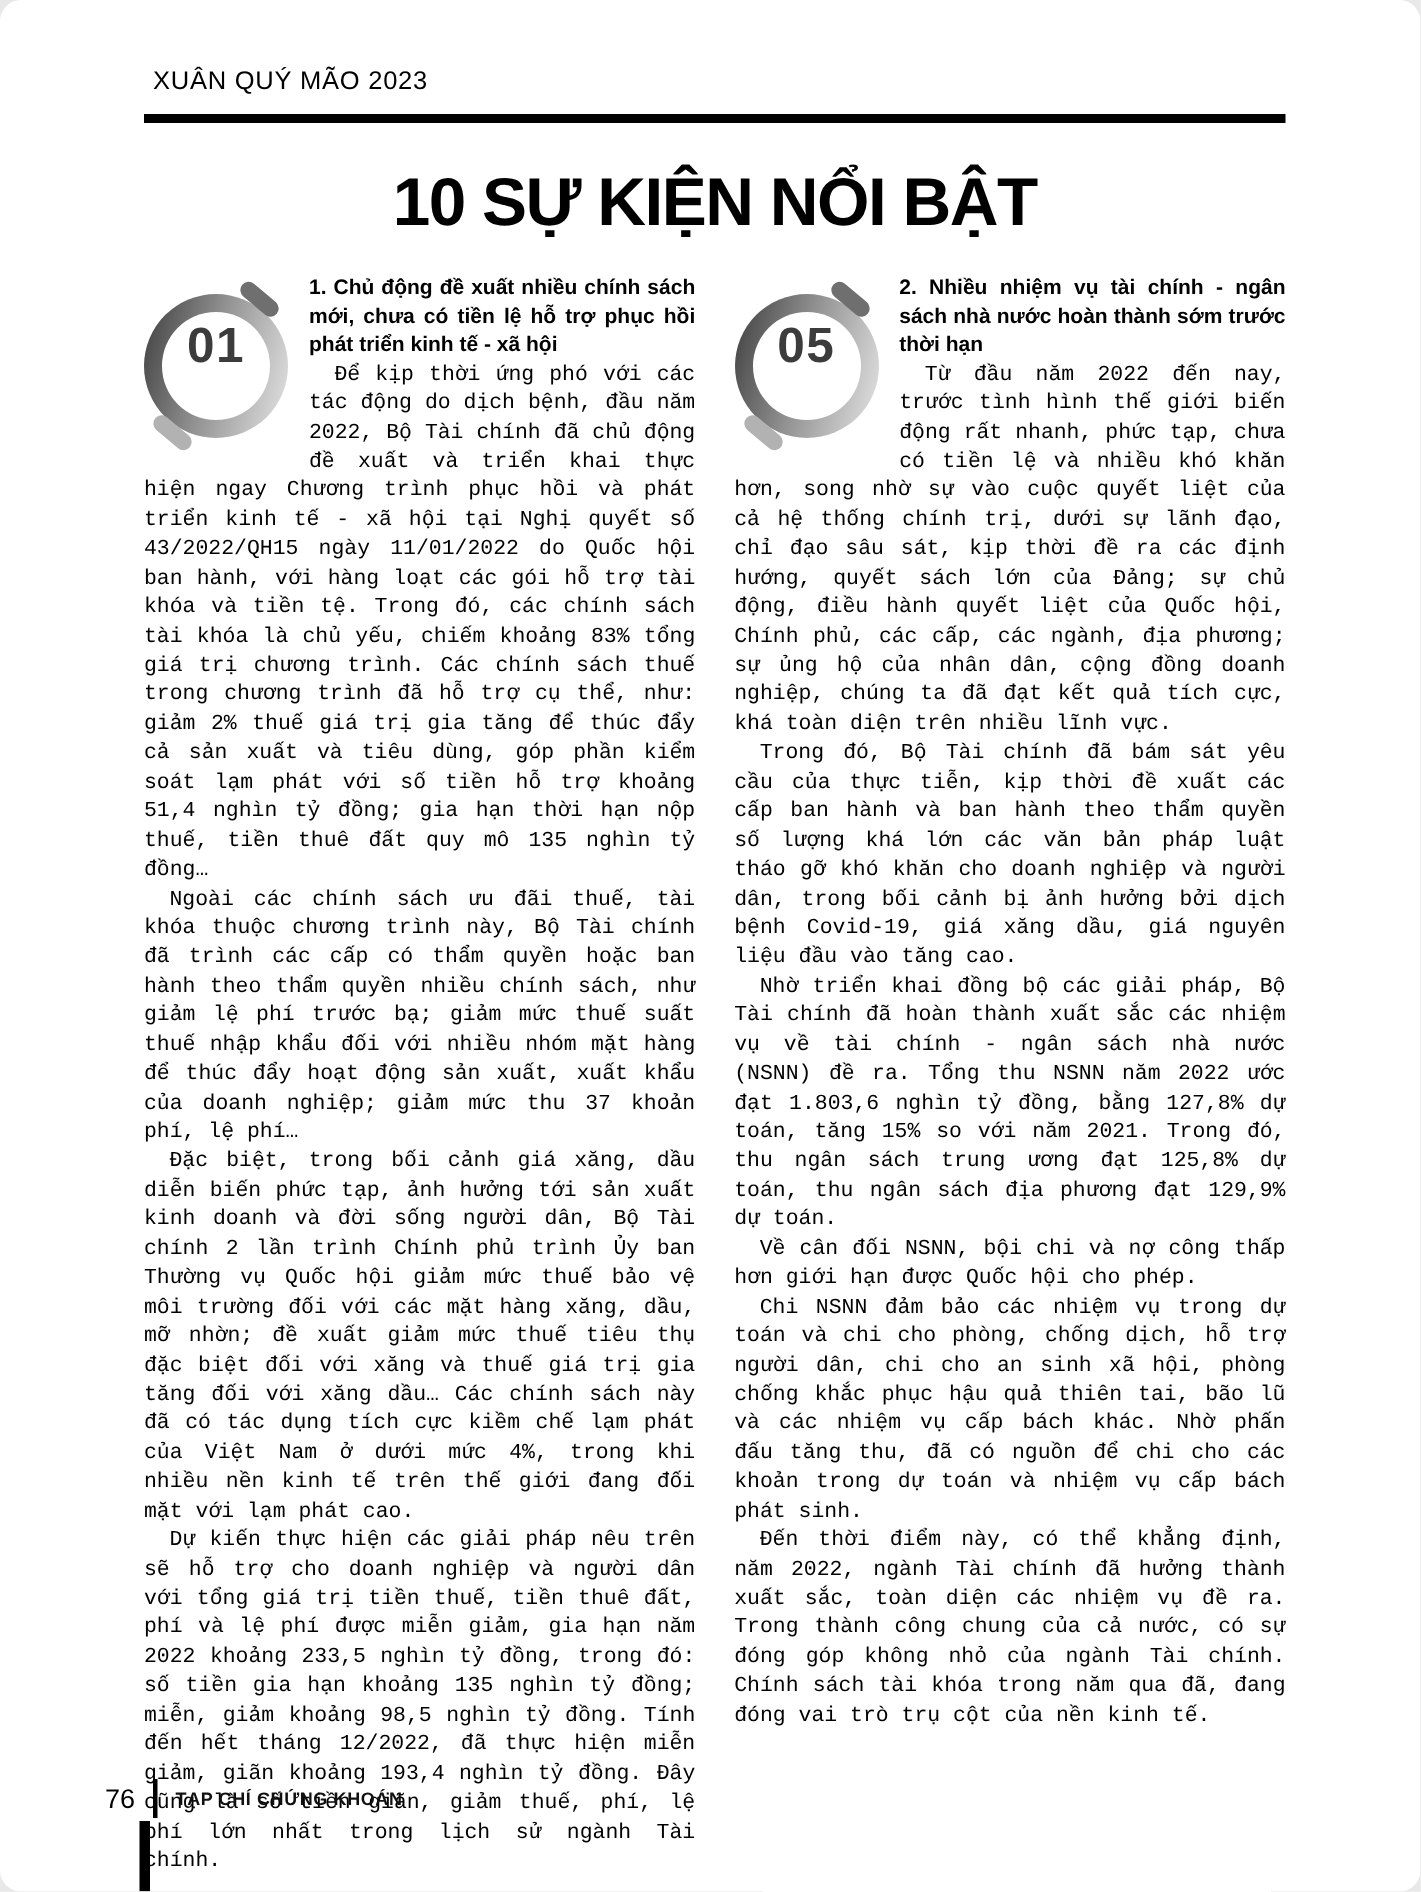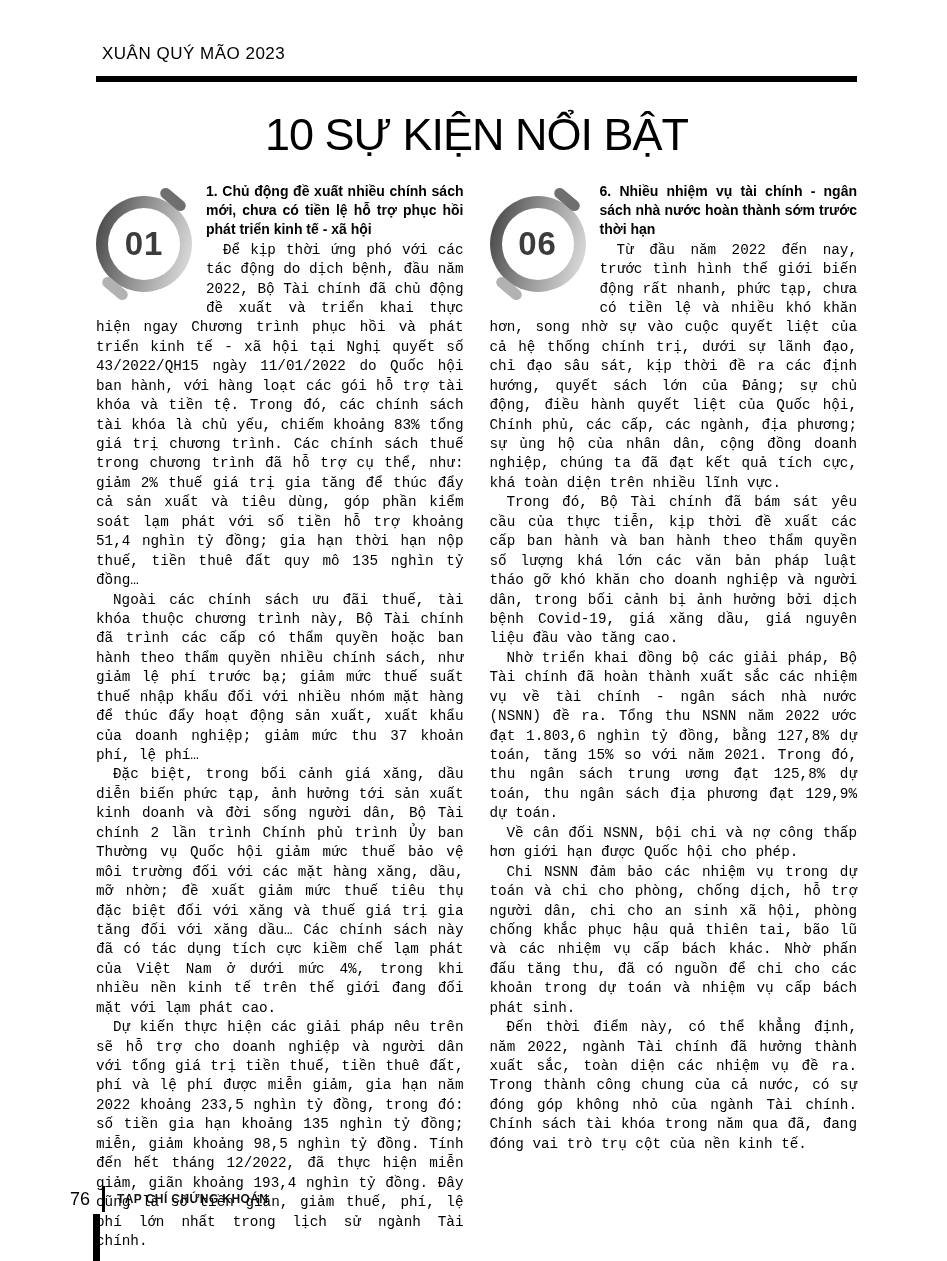--- a/index.html
+++ b/index.html
@@ -1,27 +1,27 @@
 <!DOCTYPE html>
 <html lang="vi"><head>
 <meta charset="utf-8">
 <style>
   html, body { margin: 0; padding: 0; background: #e8e8e8; }
   .page {
     width: 947px; height: 1261px; background: #ffffff; position: relative;
     font-family: "Liberation Sans", sans-serif; color: #111;
-    box-sizing: border-box; overflow: hidden; margin: 0 auto;
+    box-sizing: border-box; overflow: hidden; margin: 0 auto; border-radius: 14px;
   }
   .content { padding: 44px 90px 0 96px; }
 
   .issue-label { font-size: 17px; color: #000; letter-spacing: 0.5px; padding-left: 6px; }
   .header-rule { height: 6px; background: #000; margin-top: 12px; }
 
   .title {
-    text-align: center; font-weight: 400; color: #000;
+    text-align: center; font-weight: 700; color: #000;
     font-size: 45px; line-height: 1.2; letter-spacing: -1px;
     margin: 26px 0 20px;
   }
   .title-line { display: block; }
 
   .intro {
     font-weight: bold; font-style: italic; font-size: 16px; line-height: 1.42;
     text-align: justify; text-indent: 42px; margin: 0 0 26px; color: #000;
   }
 
@@ -43,21 +43,21 @@
   .badge::before {
     content: ""; position: absolute; width: 30px; height: 11px; border-radius: 6px;
     background: #6f6f6f; top: -2px; right: 4px; transform: rotate(40deg);
   }
   .badge::after {
     content: ""; position: absolute; width: 30px; height: 11px; border-radius: 6px;
     background: #b2b2b2; bottom: -2px; left: 4px; transform: rotate(40deg);
   }
   .badge-inner {
     width: 72px; height: 72px; border-radius: 50%; background: #fff;
-    display: flex; align-items: center; justify-content: center; z-index: 1;
+    display: flex; align-items: flex-start; justify-content: center; z-index: 1;
   }
   .badge-num { font-size: 33px; font-weight: bold; color: #3c3c3c; letter-spacing: 1px; }
 
   .footer {
     position: absolute; left: 70px; top: 1186px;
     display: flex; align-items: center; gap: 12px;
   }
   .page-num { font-size: 18px; color: #000000; }
   .footer-rule { width: 3px; height: 26px; background: #000; }
   .journal-name { font-weight: bold; font-size: 12px; letter-spacing: 0.4px; color: #111; }
@@ -91,24 +91,24 @@
         <h3 class="sec-heading">1. Chủ động đề xuất nhiều chính sách mới, chưa có tiền lệ hỗ trợ phục hồi phát triển kinh tế - xã hội</h3>
         <p>Để kịp thời ứng phó với các tác động do dịch bệnh, đầu năm 2022, Bộ Tài chính đã chủ động đề xuất và triển khai thực hiện ngay Chương trình phục hồi và phát triển kinh tế - xã hội tại Nghị quyết số 43/2022/QH15 ngày 11/01/2022 do Quốc hội ban hành, với hàng loạt các gói hỗ trợ tài khóa và tiền tệ. Trong đó, các chính sách tài khóa là chủ yếu, chiếm khoảng 83% tổng giá trị chương trình. Các chính sách thuế trong chương trình đã hỗ trợ cụ thể, như: giảm 2% thuế giá trị gia tăng để thúc đẩy cả sản xuất và tiêu dùng, góp phần kiểm soát lạm phát với số tiền hỗ trợ khoảng 51,4 nghìn tỷ đồng; gia hạn thời hạn nộp thuế, tiền thuê đất quy mô 135 nghìn tỷ đồng…</p>
         <p>Ngoài các chính sách ưu đãi thuế, tài khóa thuộc chương trình này, Bộ Tài chính đã trình các cấp có thẩm quyền hoặc ban hành theo thẩm quyền nhiều chính sách, như giảm lệ phí trước bạ; giảm mức thuế suất thuế nhập khẩu đối với nhiều nhóm mặt hàng để thúc đẩy hoạt động sản xuất, xuất khẩu của doanh nghiệp; giảm mức thu 37 khoản phí, lệ phí…</p>
         <p>Đặc biệt, trong bối cảnh giá xăng, dầu diễn biến phức tạp, ảnh hưởng tới sản xuất kinh doanh và đời sống người dân, Bộ Tài chính 2 lần trình Chính phủ trình Ủy ban Thường vụ Quốc hội giảm mức thuế bảo vệ môi trường đối với các mặt hàng xăng, dầu, mỡ nhờn; đề xuất giảm mức thuế tiêu thụ đặc biệt đối với xăng và thuế giá trị gia tăng đối với xăng dầu… Các chính sách này đã có tác dụng tích cực kiềm chế lạm phát của Việt Nam ở dưới mức 4%, trong khi nhiều nền kinh tế trên thế giới đang đối mặt với lạm phát cao.</p>
         <p>Dự kiến thực hiện các giải pháp nêu trên sẽ hỗ trợ cho doanh nghiệp và người dân với tổng giá trị tiền thuế, tiền thuê đất, phí và lệ phí được miễn giảm, gia hạn năm 2022 khoảng 233,5 nghìn tỷ đồng, trong đó: số tiền gia hạn khoảng 135 nghìn tỷ đồng; miễn, giảm khoảng 98,5 nghìn tỷ đồng. Tính đến hết tháng 12/2022, đã thực hiện miễn giảm, giãn khoảng 193,4 nghìn tỷ đồng. Đây cũng là số tiền giãn, giảm thuế, phí, lệ phí lớn nhất trong lịch sử ngành Tài chính.</p>
       </div>
 
       <div class="col">
         <div class="badge">
           <div class="badge-inner">
-            <span class="badge-num">06</span>
+            <span class="badge-num">05</span>
           </div>
         </div>
-        <h3 class="sec-heading">6. Nhiều nhiệm vụ tài chính - ngân sách nhà nước hoàn thành sớm trước thời hạn</h3>
+        <h3 class="sec-heading">2. Nhiều nhiệm vụ tài chính - ngân sách nhà nước hoàn thành sớm trước thời hạn</h3>
         <p>Từ đầu năm 2022 đến nay, trước tình hình thế giới biến động rất nhanh, phức tạp, chưa có tiền lệ và nhiều khó khăn hơn, song nhờ sự vào cuộc quyết liệt của cả hệ thống chính trị, dưới sự lãnh đạo, chỉ đạo sâu sát, kịp thời đề ra các định hướng, quyết sách lớn của Đảng; sự chủ động, điều hành quyết liệt của Quốc hội, Chính phủ, các cấp, các ngành, địa phương; sự ủng hộ của nhân dân, cộng đồng doanh nghiệp, chúng ta đã đạt kết quả tích cực, khá toàn diện trên nhiều lĩnh vực.</p>
         <p>Trong đó, Bộ Tài chính đã bám sát yêu cầu của thực tiễn, kịp thời đề xuất các cấp ban hành và ban hành theo thẩm quyền số lượng khá lớn các văn bản pháp luật tháo gỡ khó khăn cho doanh nghiệp và người dân, trong bối cảnh bị ảnh hưởng bởi dịch bệnh Covid-19, giá xăng dầu, giá nguyên liệu đầu vào tăng cao.</p>
         <p>Nhờ triển khai đồng bộ các giải pháp, Bộ Tài chính đã hoàn thành xuất sắc các nhiệm vụ về tài chính - ngân sách nhà nước (NSNN) đề ra. Tổng thu NSNN năm 2022 ước đạt 1.803,6 nghìn tỷ đồng, bằng 127,8% dự toán, tăng 15% so với năm 2021. Trong đó, thu ngân sách trung ương đạt 125,8% dự toán, thu ngân sách địa phương đạt 129,9% dự toán.</p>
         <p>Về cân đối NSNN, bội chi và nợ công thấp hơn giới hạn được Quốc hội cho phép.</p>
         <p>Chi NSNN đảm bảo các nhiệm vụ trong dự toán và chi cho phòng, chống dịch, hỗ trợ người dân, chi cho an sinh xã hội, phòng chống khắc phục hậu quả thiên tai, bão lũ và các nhiệm vụ cấp bách khác. Nhờ phấn đấu tăng thu, đã có nguồn để chi cho các khoản trong dự toán và nhiệm vụ cấp bách phát sinh.</p>
         <p>Đến thời điểm này, có thể khẳng định, năm 2022, ngành Tài chính đã hưởng thành xuất sắc, toàn diện các nhiệm vụ đề ra. Trong thành công chung của cả nước, có sự đóng góp không nhỏ của ngành Tài chính. Chính sách tài khóa trong năm qua đã, đang đóng vai trò trụ cột của nền kinh tế.</p>
       </div>
 
     </div>
   </div>

